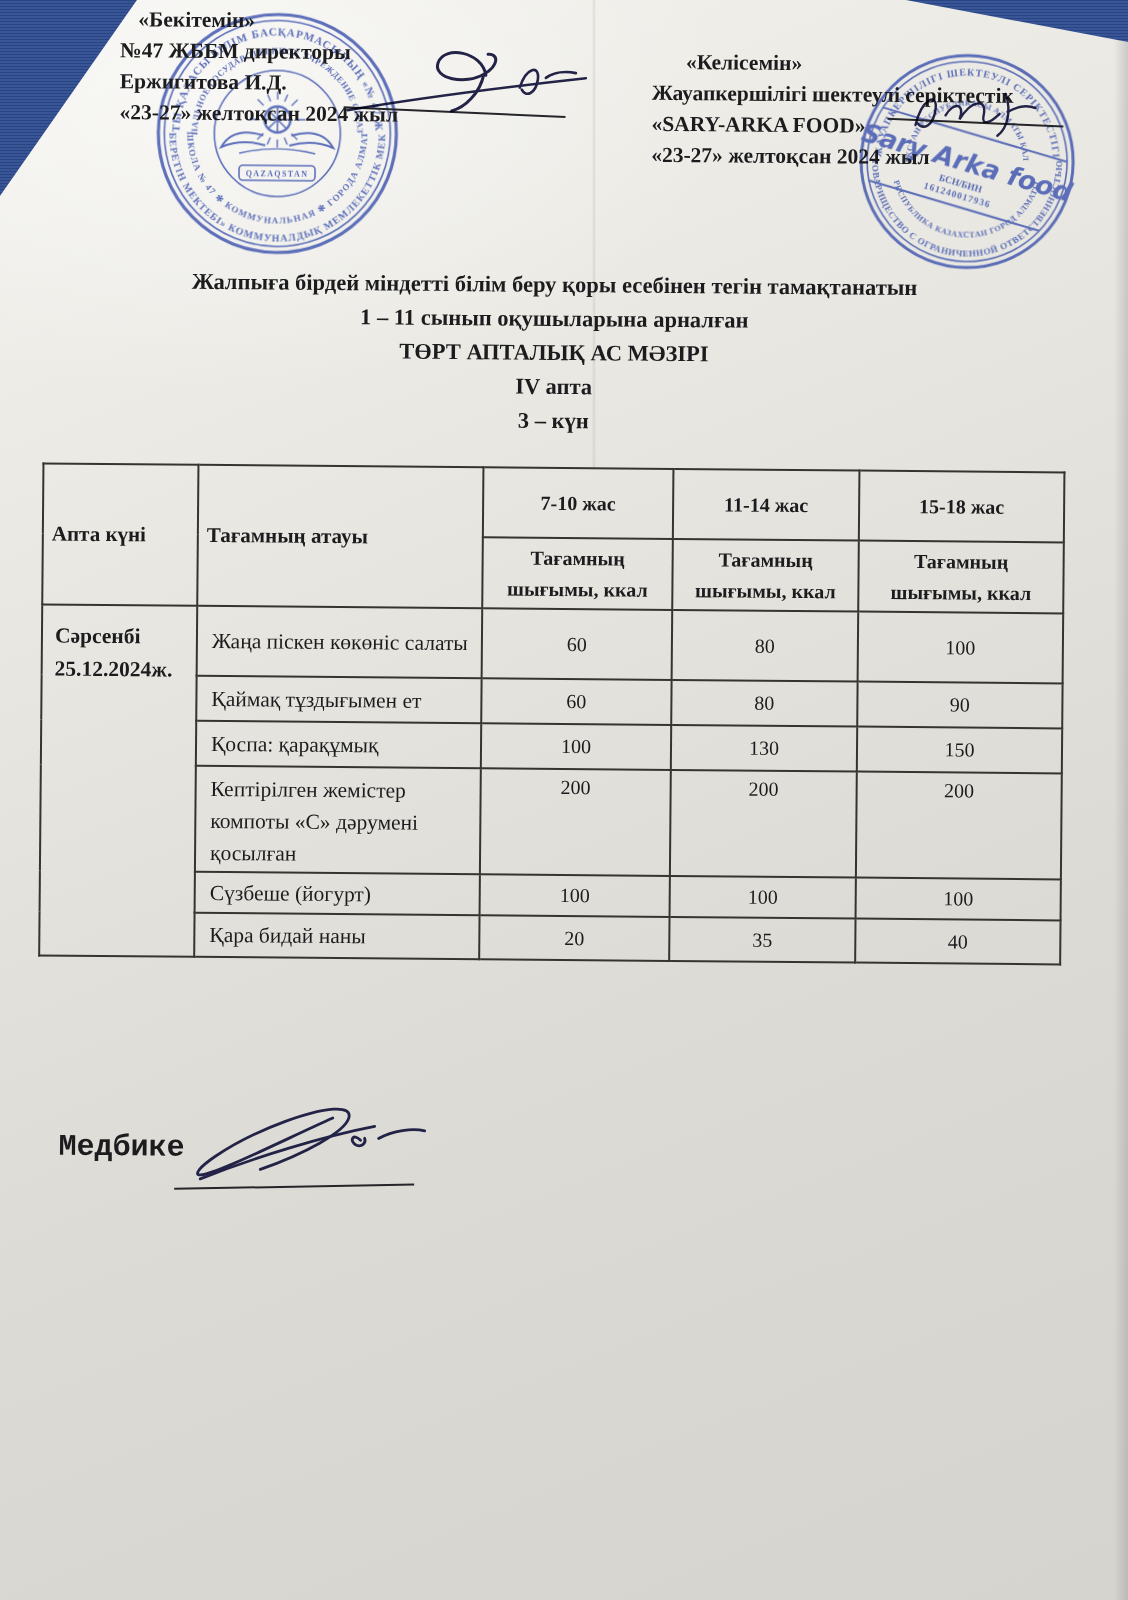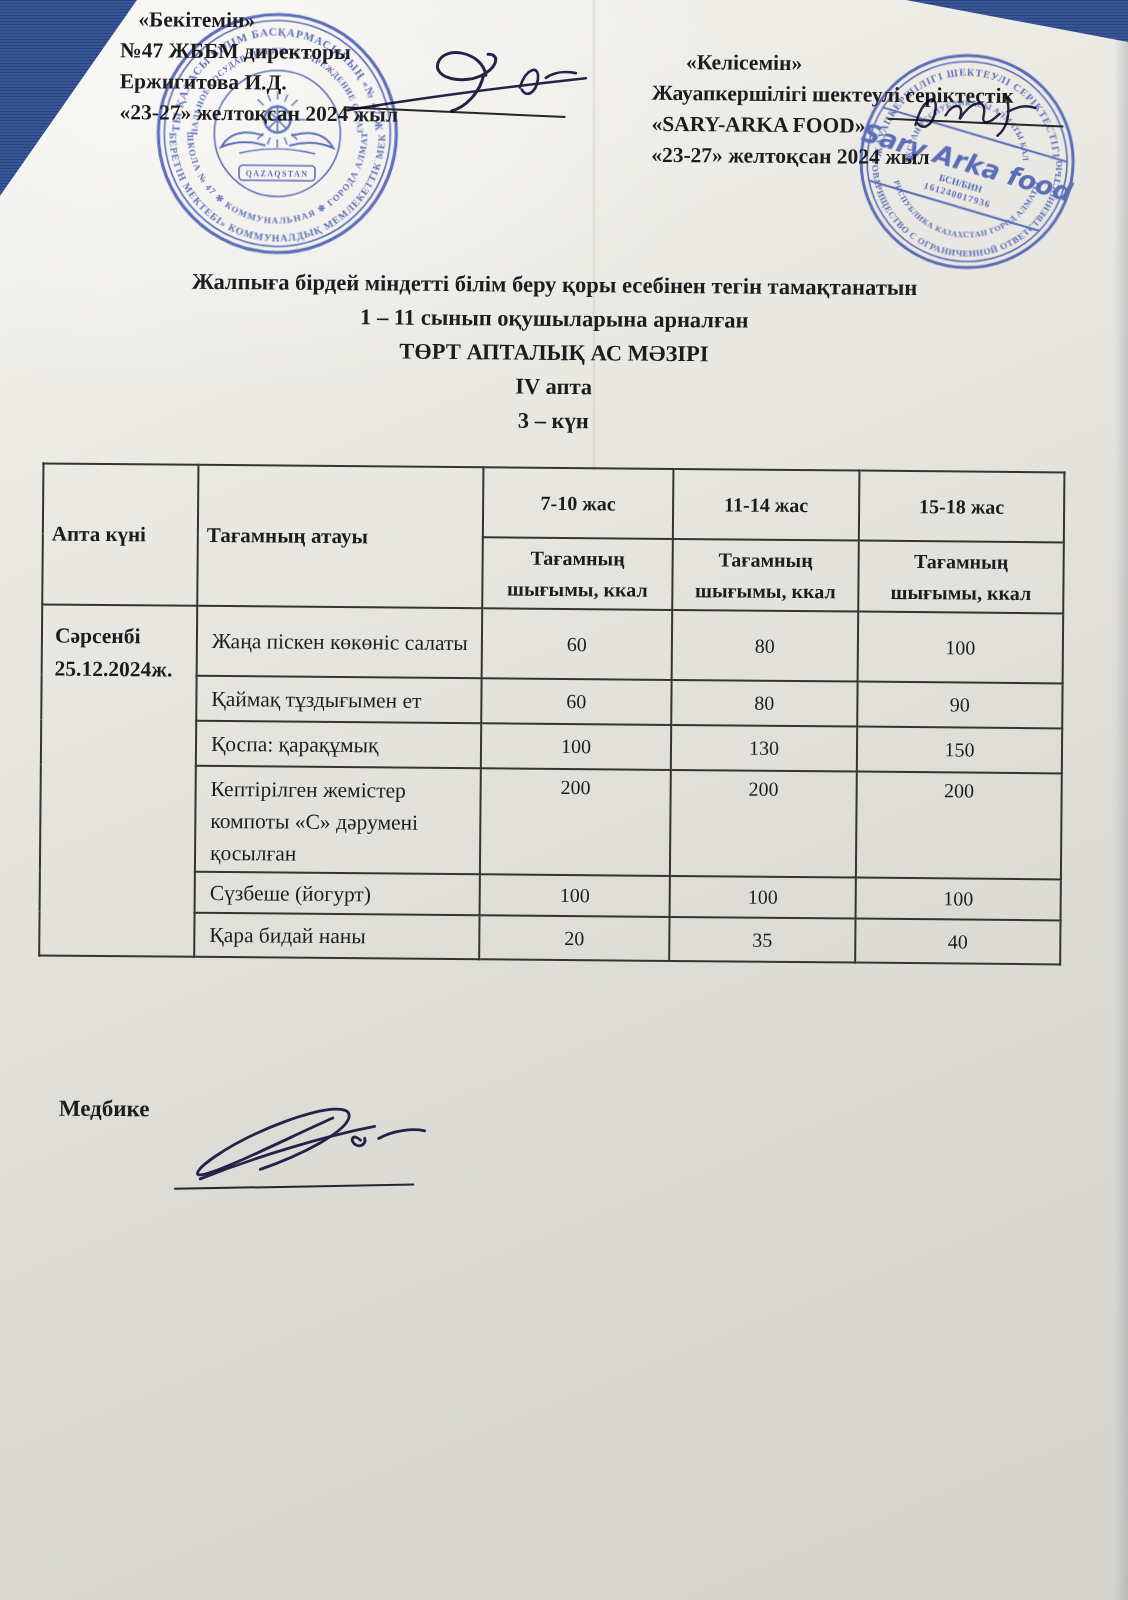--- a/index.html
+++ b/index.html
@@ -49,21 +49,21 @@
   #menu .hdr{font-weight:bold;font-size:21px;}
   #menu .age{text-align:center;font-weight:bold;font-size:20px;height:64px;}
   #menu .sub{text-align:center;font-weight:bold;font-size:20px;height:65px;line-height:31px;padding:2px 14px;}
   #menu .day{font-weight:bold;vertical-align:top;padding:14px 6px 0 12px;font-size:21.5px;line-height:33px;}
   #menu .dish{padding-left:14px;line-height:32px;}
   #menu .num{text-align:center;font-size:20px;}
   #menu .vtop{vertical-align:top;padding-top:6px;}
   #menu col.c1{width:155px;} #menu col.c2{width:285px;}
   #menu col.c3{width:190px;} #menu col.c4{width:186px;} #menu col.c5{width:205px;}
 
-  #nurse{position:absolute;left:64px;top:1100px;font-weight:bold;font-size:23px;}
+  #nurse{position:absolute;left:64px;top:1134px;font-weight:bold;font-size:30px;font-family:Liberation Mono, monospace;}
 </style>
 </head>
 <body>
 
 <div id="photo">
   <div id="bg">
       <div class="weave"></div>
     </div>
 
   <div id="paper">

